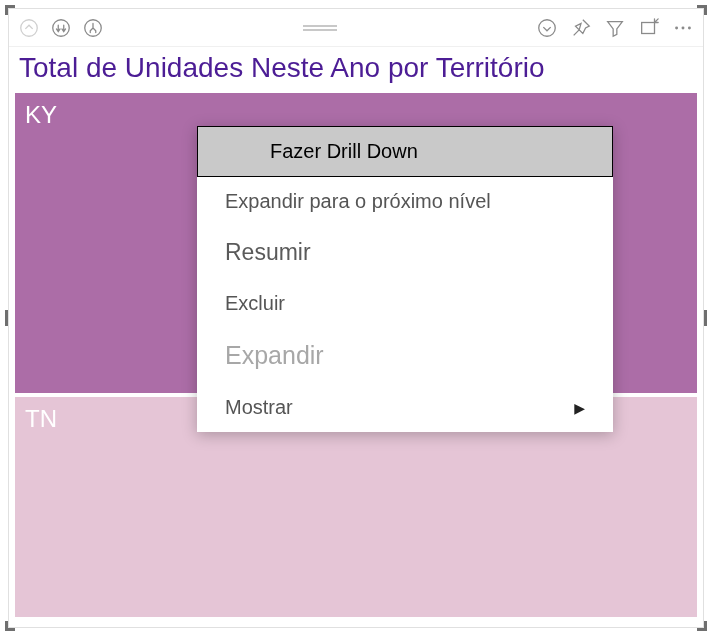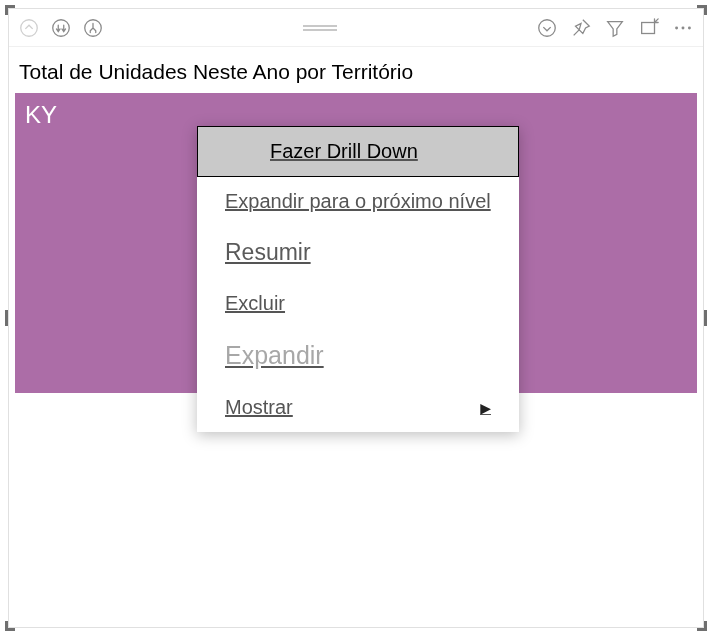--- a/index.html
+++ b/index.html
@@ -54,24 +54,23 @@
   .tb-icon svg { width: 22px; height: 22px; stroke: currentColor; fill: none; stroke-width: 1.4; }
   .tb-icon.disabled { color: #cfcfcf; cursor: default; }
   .grip {
     width: 34px; height: 6px;
     border-top: 2px solid #c8c8c8;
     border-bottom: 2px solid #c8c8c8;
   }
 
   .title-area {
     padding: 4px 10px 6px 10px;
-    color: #000000;
-    font-size: 21px;
+    color: #4c1d95;
+    font-size: 28px;
     line-height: 1.2;
-    margin-top: 8px;
   }
 
   .chart-area {
     position: absolute;
     left: 4px; right: 4px;
     top: 82px;
     bottom: 8px;
     display: flex;
     flex-direction: column;
   }
@@ -82,27 +81,26 @@
     padding: 8px 10px;
     border: 2px solid #ffffff;
   }
   .cell-ky { background: #ac6da7; flex: 0 0 57.5%; }
   .cell-tn { background: #e5c5d6; flex: 1; color: #ffffff; }
 
   .context-menu {
     position: absolute;
     left: 197px;
     top: 126px;
-    width: 322px;
+    width: 416px;
     background: #ffffff;
     box-shadow: 0 3px 14px rgba(0,0,0,0.25);
     font-size: 20px;
     color: #555555;
     z-index: 50;
-    text-decoration: underline;
   }
   .menu-item {
     padding: 13px 28px;
     cursor: pointer;
     display: flex;
     align-items: center;
     justify-content: space-between;
   }
   .menu-item.highlight {
     background: #c9c9c9;
@@ -195,20 +193,23 @@
       </div>
     </div>
   </div>
 
   <div class="title-area">Total de Unidades Neste Ano por Território</div>
 
   <div class="chart-area">
     <div class="tree-cell cell-ky">
       <span>KY</span>
     </div>
+    <div class="tree-cell cell-tn">
+      <span>TN</span>
+    </div>
   </div>
 
 </div>
 
 <div class="context-menu">
   <div class="menu-item highlight">
     <span>Fazer Drill Down</span>
   </div>
   <div class="menu-item">
     <span>Expandir para o próximo nível</span>

